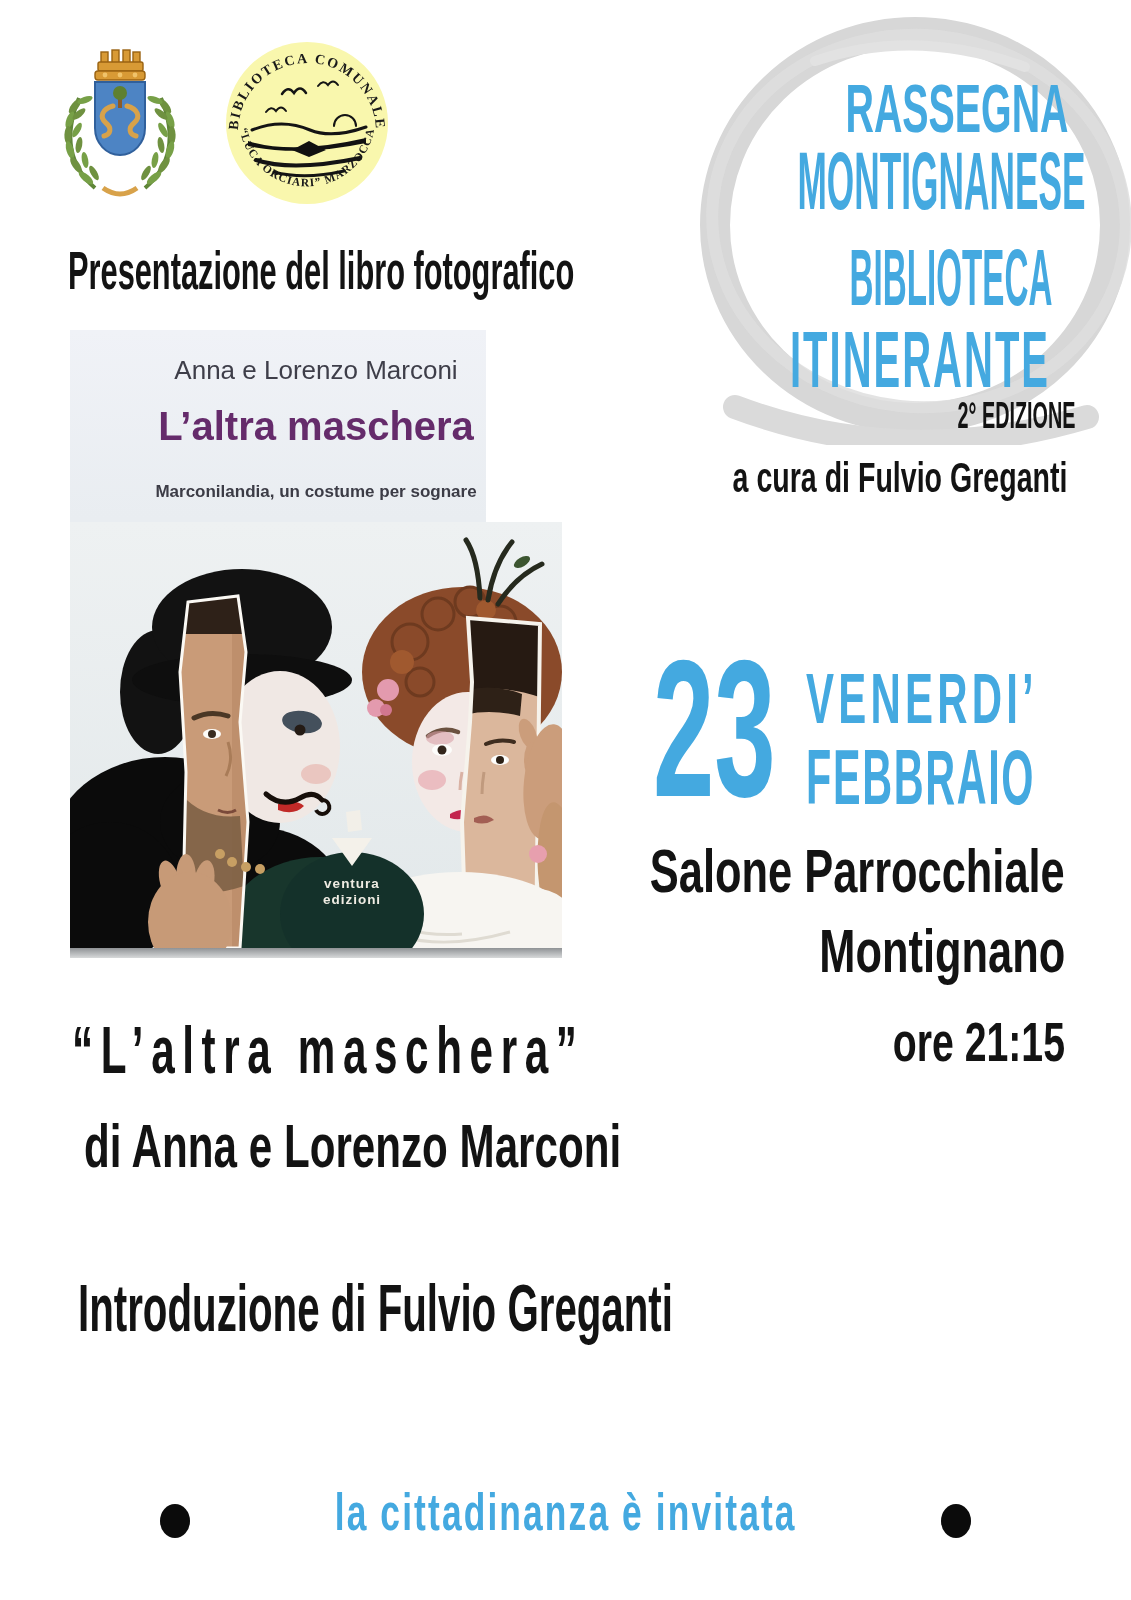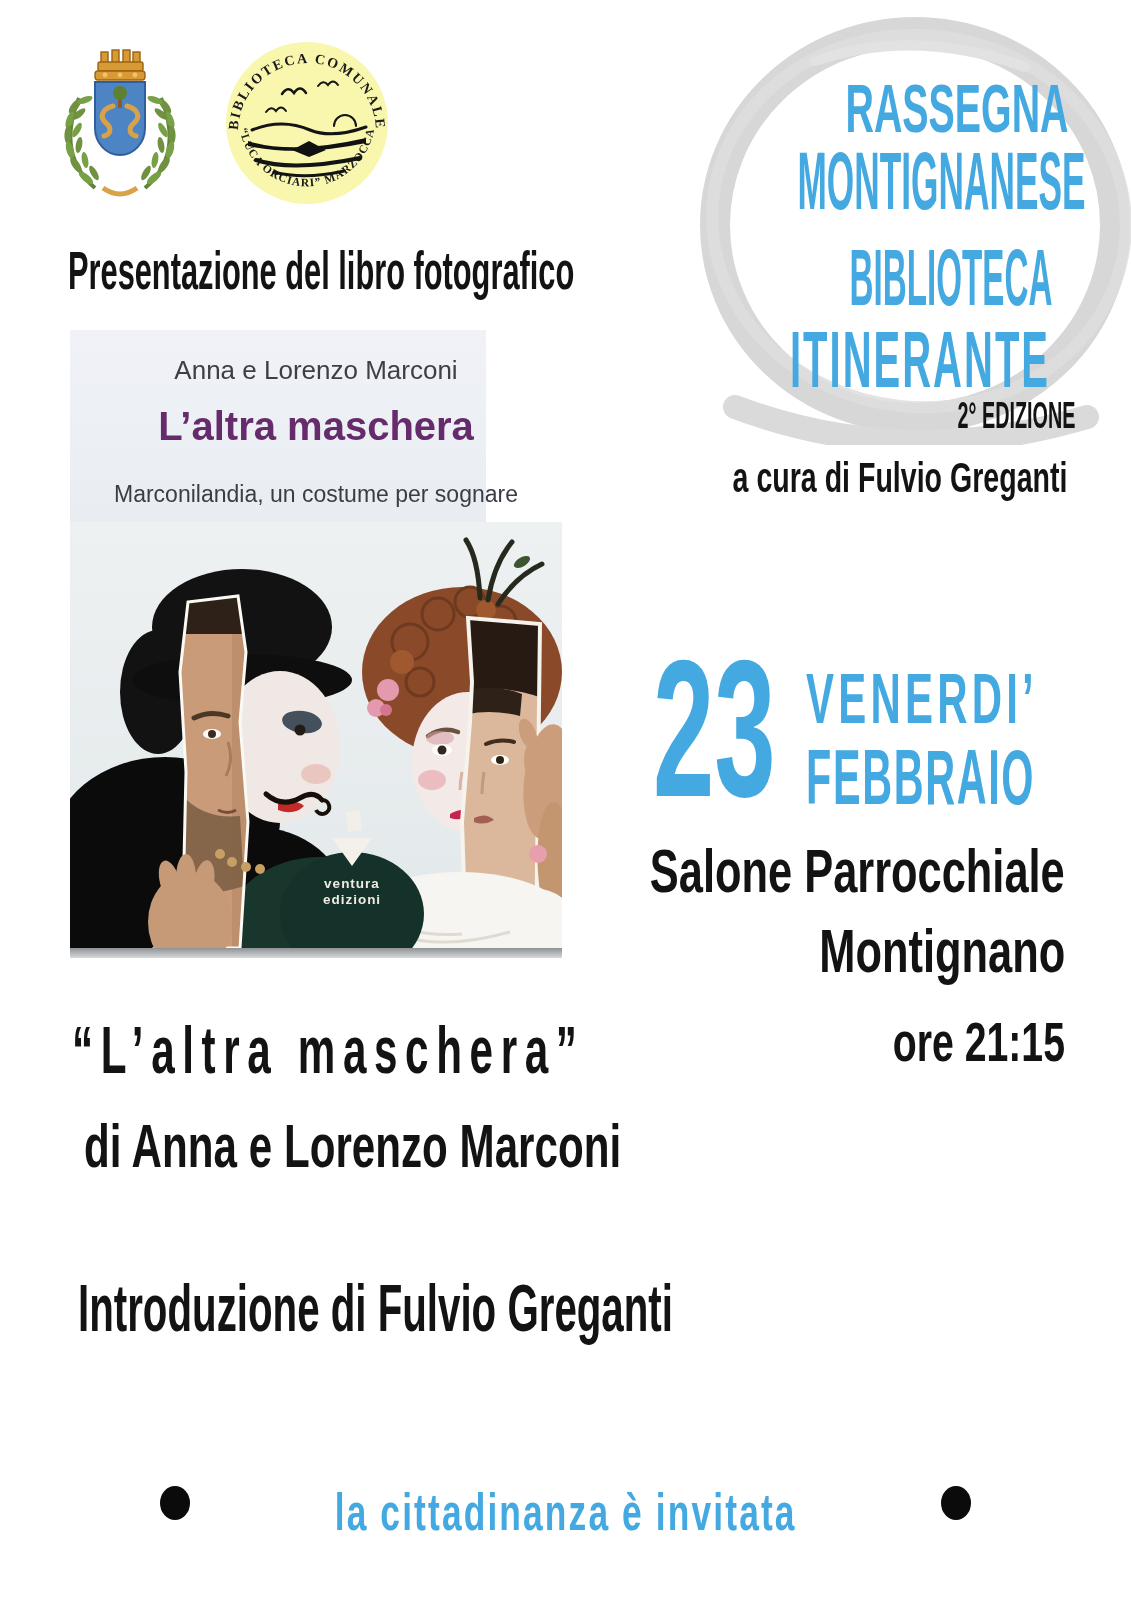--- a/index.html
+++ b/index.html
@@ -5,21 +5,21 @@
 <style>
   html,body{margin:0;padding:0;background:#ffffff;}
   #page{position:relative;width:1131px;height:1600px;background:#ffffff;overflow:hidden;
         font-family:"Liberation Sans",sans-serif;}
   .abs{position:absolute;}
   .t{position:absolute;white-space:nowrap;font-weight:700;color:#131313;line-height:1;}
   .blue{color:#44a9e0;}
   .stamp{color:#44a9e0;text-align:center;width:500px;}
   .dot{width:30px;height:34px;border-radius:50%;background:#0b0b0b;display:inline-block;}
   #footer-row{position:absolute;left:0;top:1486px;width:1131px;display:flex;
-              justify-content:center;align-items:flex-start;gap:36px;}
+              justify-content:center;align-items:flex-end;gap:36px;}
   #cover{position:absolute;left:70px;top:330px;width:416px;height:628px;
          background:linear-gradient(to bottom,#f0f2f7 0%,#e9edf1 30%,#e8eced 100%);}
   #cover-shadow{position:absolute;left:0;top:618px;width:492px;height:10px;
          background:linear-gradient(to bottom,#8f9295,#d7d9da);}
   .cover-center{position:absolute;left:0;width:492px;text-align:center;white-space:nowrap;line-height:1;}
 </style>
 </head>
 <body>
 
 <div id="page">
@@ -103,21 +103,21 @@
   <div class="t stamp" style="left:701px;top:238px;font-size:79px;transform:scaleX(0.42);">BIBLIOTECA</div>
   <div class="t stamp" style="left:665px;top:320px;font-size:80px;letter-spacing:0.05em;transform:scaleX(0.5);">ITINERANTE</div>
   <div class="t" style="right:56px;top:398px;font-size:36px;transform:scaleX(0.55);transform-origin:100% 50%;">2° EDIZIONE</div>
   <div class="t" style="left:650px;top:457px;width:500px;text-align:center;font-size:42px;transform:scaleX(0.68);">a cura di Fulvio Greganti</div>
 
   <div class="t" style="left:68px;top:243px;font-size:54px;transform:scaleX(0.57);transform-origin:0 50%;">Presentazione del libro fotografico</div>
 
   <div id="cover">
     <div class="cover-center" style="top:27px;font-size:26px;font-weight:400;color:#3e3e49;">Anna e Lorenzo Marconi</div>
     <div class="cover-center" style="top:76px;font-size:40px;font-weight:700;color:#652b6b;">L’altra maschera</div>
-    <div class="cover-center" style="top:153px;font-size:23px;font-weight:400;color:#3c3c46;">Marconilandia, un costume per sognare</div>
+    <div class="cover-center" style="top:153px;font-size:17px;font-weight:700;color:#3c3c46;">Marconilandia, un costume per sognare</div>
 
     <svg class="abs" style="left:0;top:192px;" width="492" height="426" viewBox="0 0 492 426">
       <defs>
         <linearGradient id="bgg" x1="0" y1="0" x2="0" y2="1">
           <stop offset="0" stop-color="#eef1f2"></stop>
             <stop offset="1" stop-color="#e2e8ea"></stop>
         </linearGradient>
         <clipPath id="cm">
             <polygon points="118,80 168,74 176,130 170,200 178,300 170,426 112,426 116,250 110,150"></polygon>
           </clipPath>

